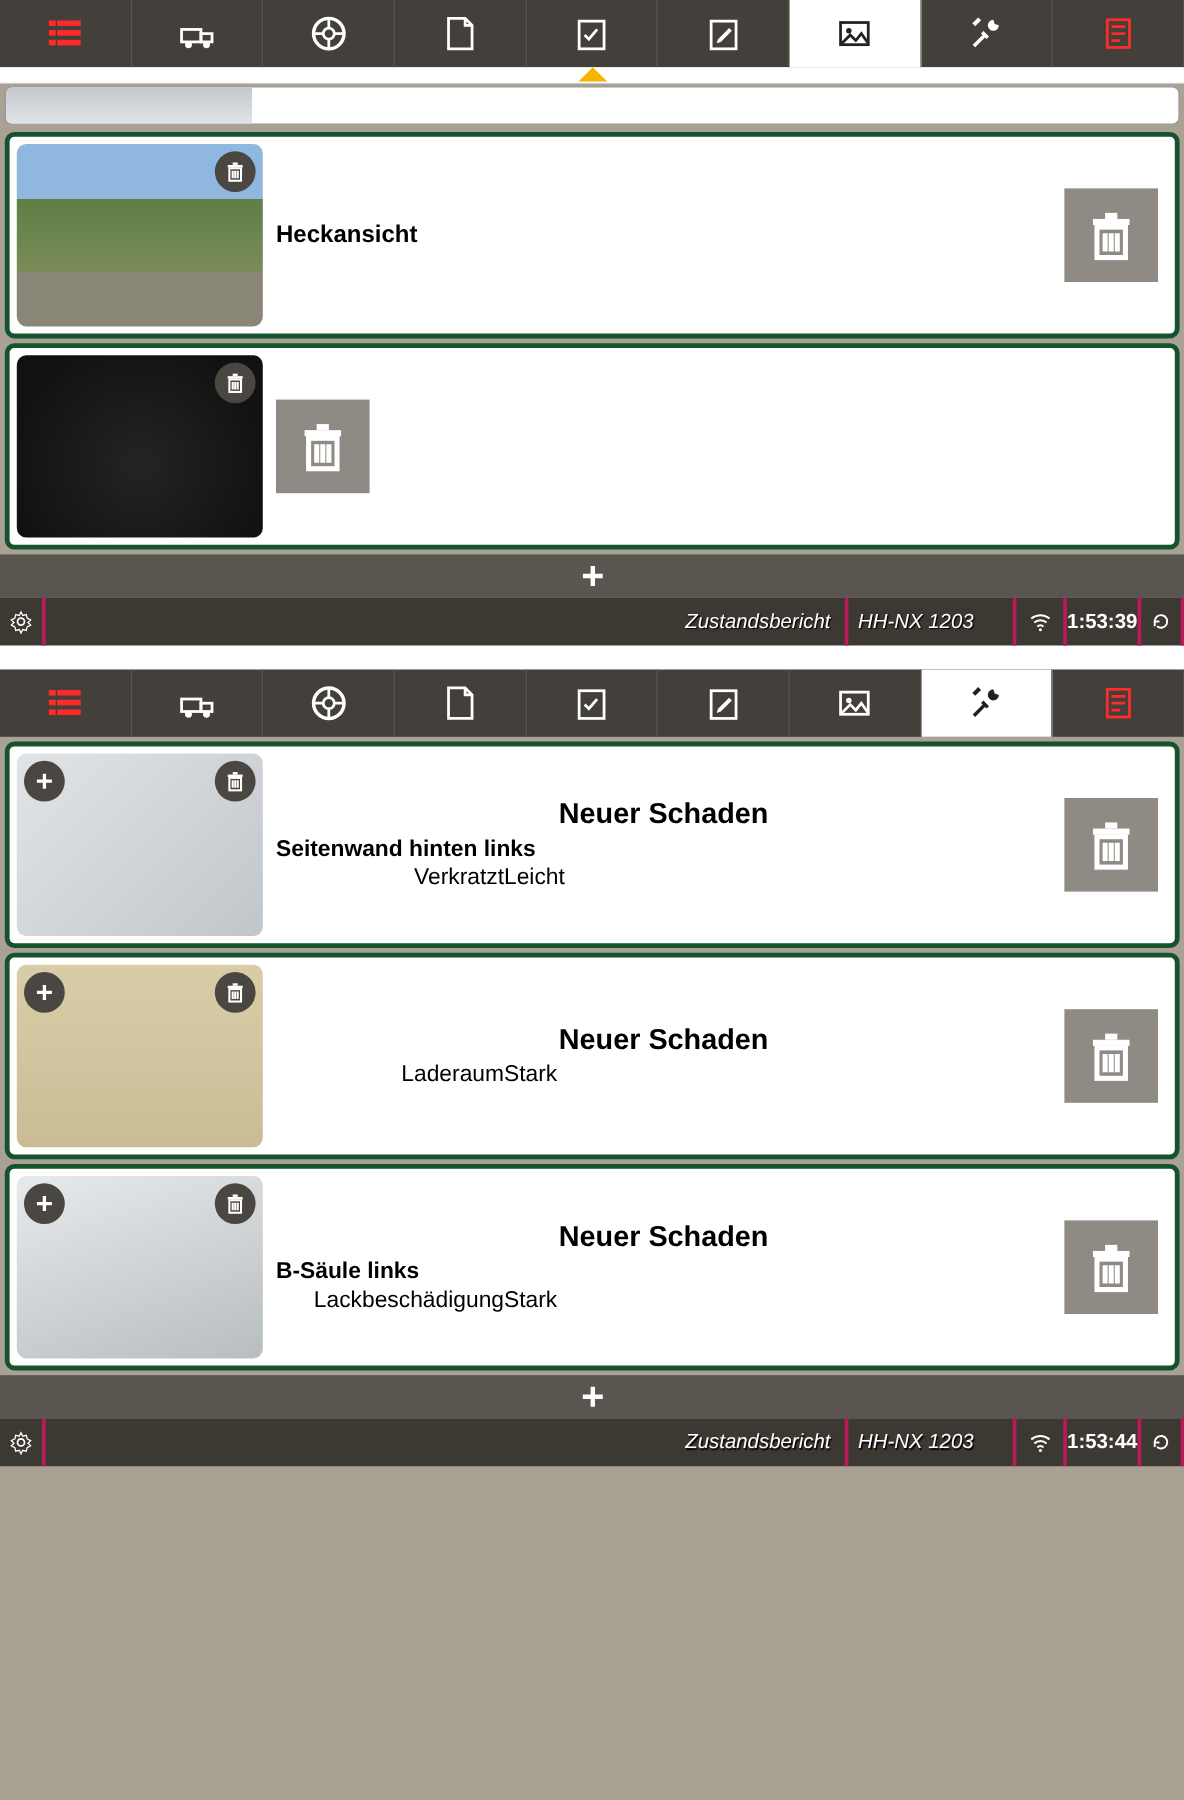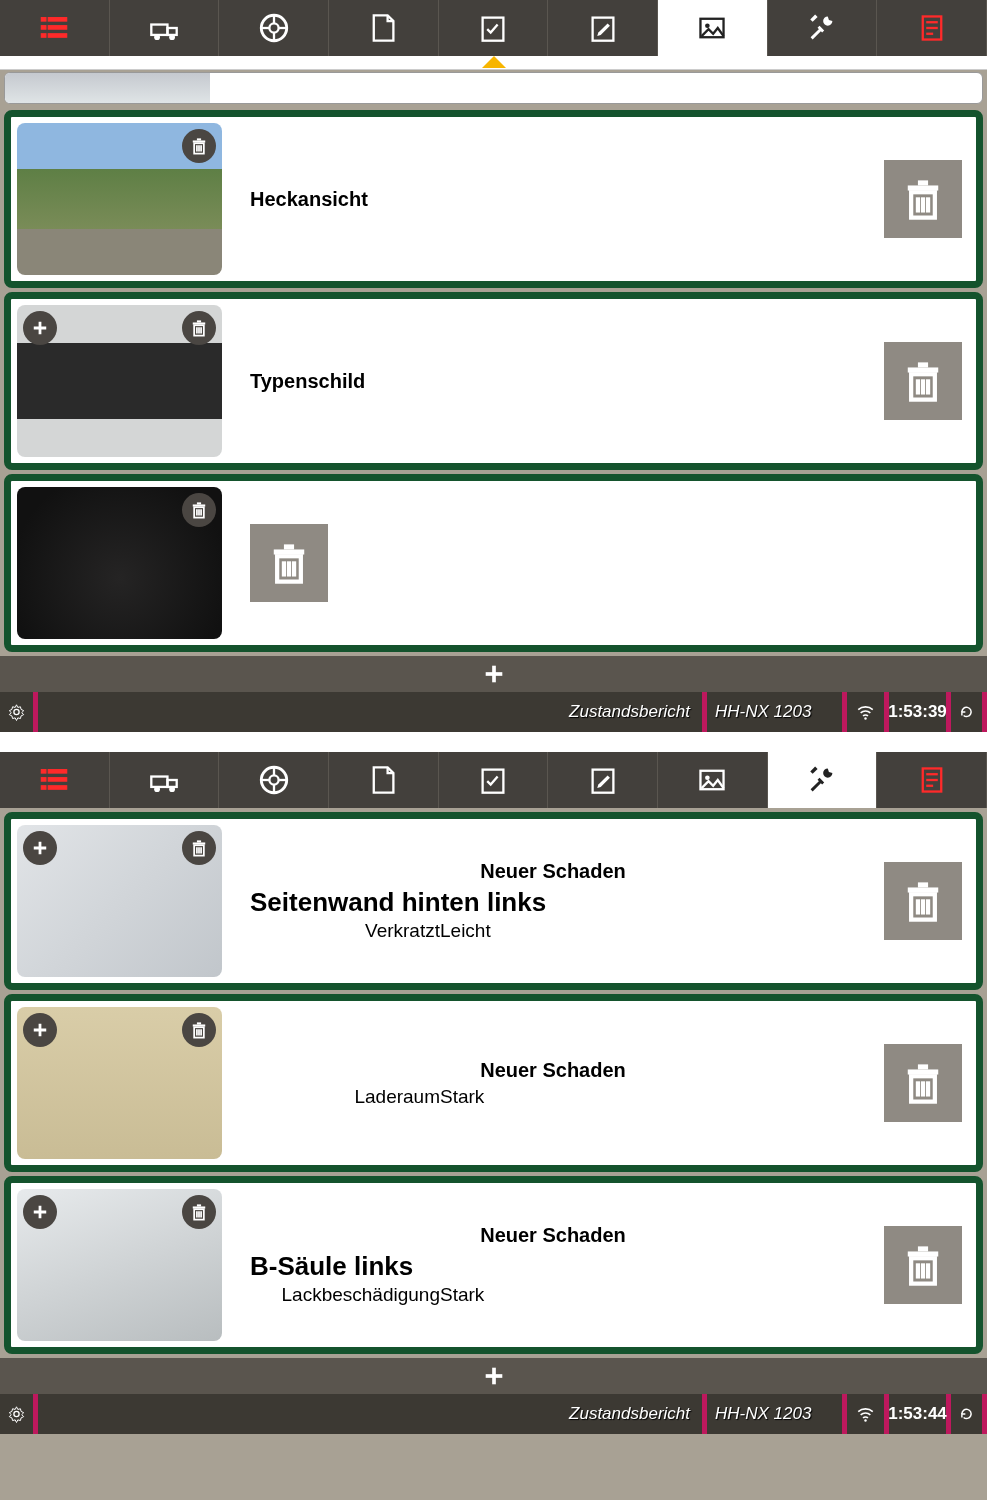--- a/index.html
+++ b/index.html
@@ -58,27 +58,27 @@
   position: relative;
 }
 .partial-row .thumb-partial {
   width: 205px; height: 30px;
   background: linear-gradient(#c5c9cf, #dfe4e6);
 }
 
 
 .card {
   background: #fff;
-  border: 7px solid #14532d;
+  border: 4px solid #14532d;
   border-radius: 8px;
   margin: 4px;
   display: flex;
   align-items: center;
   padding: 6px;
-  gap: 28px;
+  gap: 11px;
   min-height: 168px;
 }
 .thumb {
   width: 205px;
   height: 152px;
   background: #b8c0c6;
   border-radius: 8px;
   position: relative;
   flex-shrink: 0;
   overflow: hidden;
@@ -106,33 +106,33 @@
 .card-text {
   flex: 1;
   font-size: 20px;
 }
 .card-text .title {
   font-weight: bold;
 }
 .card-text .subtitle {
   font-weight: bold;
   margin-top: 4px;
-  font-size: 26px;
+  font-size: 19px;
 }
 .card-text .detail-row {
   display: flex;
   margin-top: 2px;
   font-size: 19px;
   text-align: right;
 }
 .card-text .detail-row .c1 { flex: 0 0 190px; }
 .card-text .header-center {
   text-align: center;
   font-weight: bold;
-  font-size: 20px;
+  font-size: 24px;
   margin-bottom: 4px;
 }
 
 .card .big-delete {
   width: 78px; height: 78px;
   background: #8f8a83;
   color: #fff;
   display: flex;
   align-items: center;
   justify-content: center;
@@ -157,21 +157,21 @@
 
 .statusbar {
   background: #3c3933;
   color: #fff;
   height: 40px;
   display: flex;
   align-items: center;
   font-size: 17px;
 }
 .statusbar .sbcell {
-  border-right: 5px solid #be185d;
+  border-right: 3px solid #be185d;
   height: 100%;
   display: flex;
   align-items: center;
   justify-content: center;
   padding: 0 8px;
 }
 .statusbar .sb-gear { width: 38px; }
 .statusbar .sb-title { flex: 1; justify-content: flex-end; padding-right: 12px; font-style: italic; text-shadow: 1px 1px 1px #000; }
 .statusbar .sb-plate { width: 140px; justify-content: flex-start; font-style: italic; text-shadow: 1px 1px 1px #000;}
 .statusbar .sb-wifi { width: 42px; }
@@ -345,42 +345,20 @@
     <div class="card-text">
       <div class="title">Heckansicht</div>
     </div>
     <div class="big-delete">
           <svg viewBox="0 0 26 26" style="color:#fff">
             <use href="#i-trash"></use>
           </svg>
         </div>
   </div>
       <div class="card">
-    <div class="thumb thumb-bg-plate">
-      <div class="overlay-btn overlay-add">
-            <svg viewBox="0 0 26 26" width="18" height="18" style="color:#fff">
-              <use href="#i-plus"></use>
-            </svg>
-          </div>
-      <div class="overlay-btn overlay-del">
-            <svg viewBox="0 0 26 26" width="18" height="18" style="color:#fff">
-              <use href="#i-trash"></use>
-            </svg>
-          </div>
-    </div>
-    <div class="card-text">
-      <div class="title">Typenschild</div>
-    </div>
-    <div class="big-delete">
-          <svg viewBox="0 0 26 26" style="color:#fff">
-            <use href="#i-trash"></use>
-          </svg>
-        </div>
-  </div>
-      <div class="card">
     <div class="thumb thumb-bg-dash">
 
       <div class="overlay-btn overlay-del">
             <svg viewBox="0 0 26 26" width="18" height="18" style="color:#fff">
               <use href="#i-trash"></use>
             </svg>
           </div>
     </div>
     <div class="big-delete">
           <svg viewBox="0 0 26 26" style="color:#fff">

